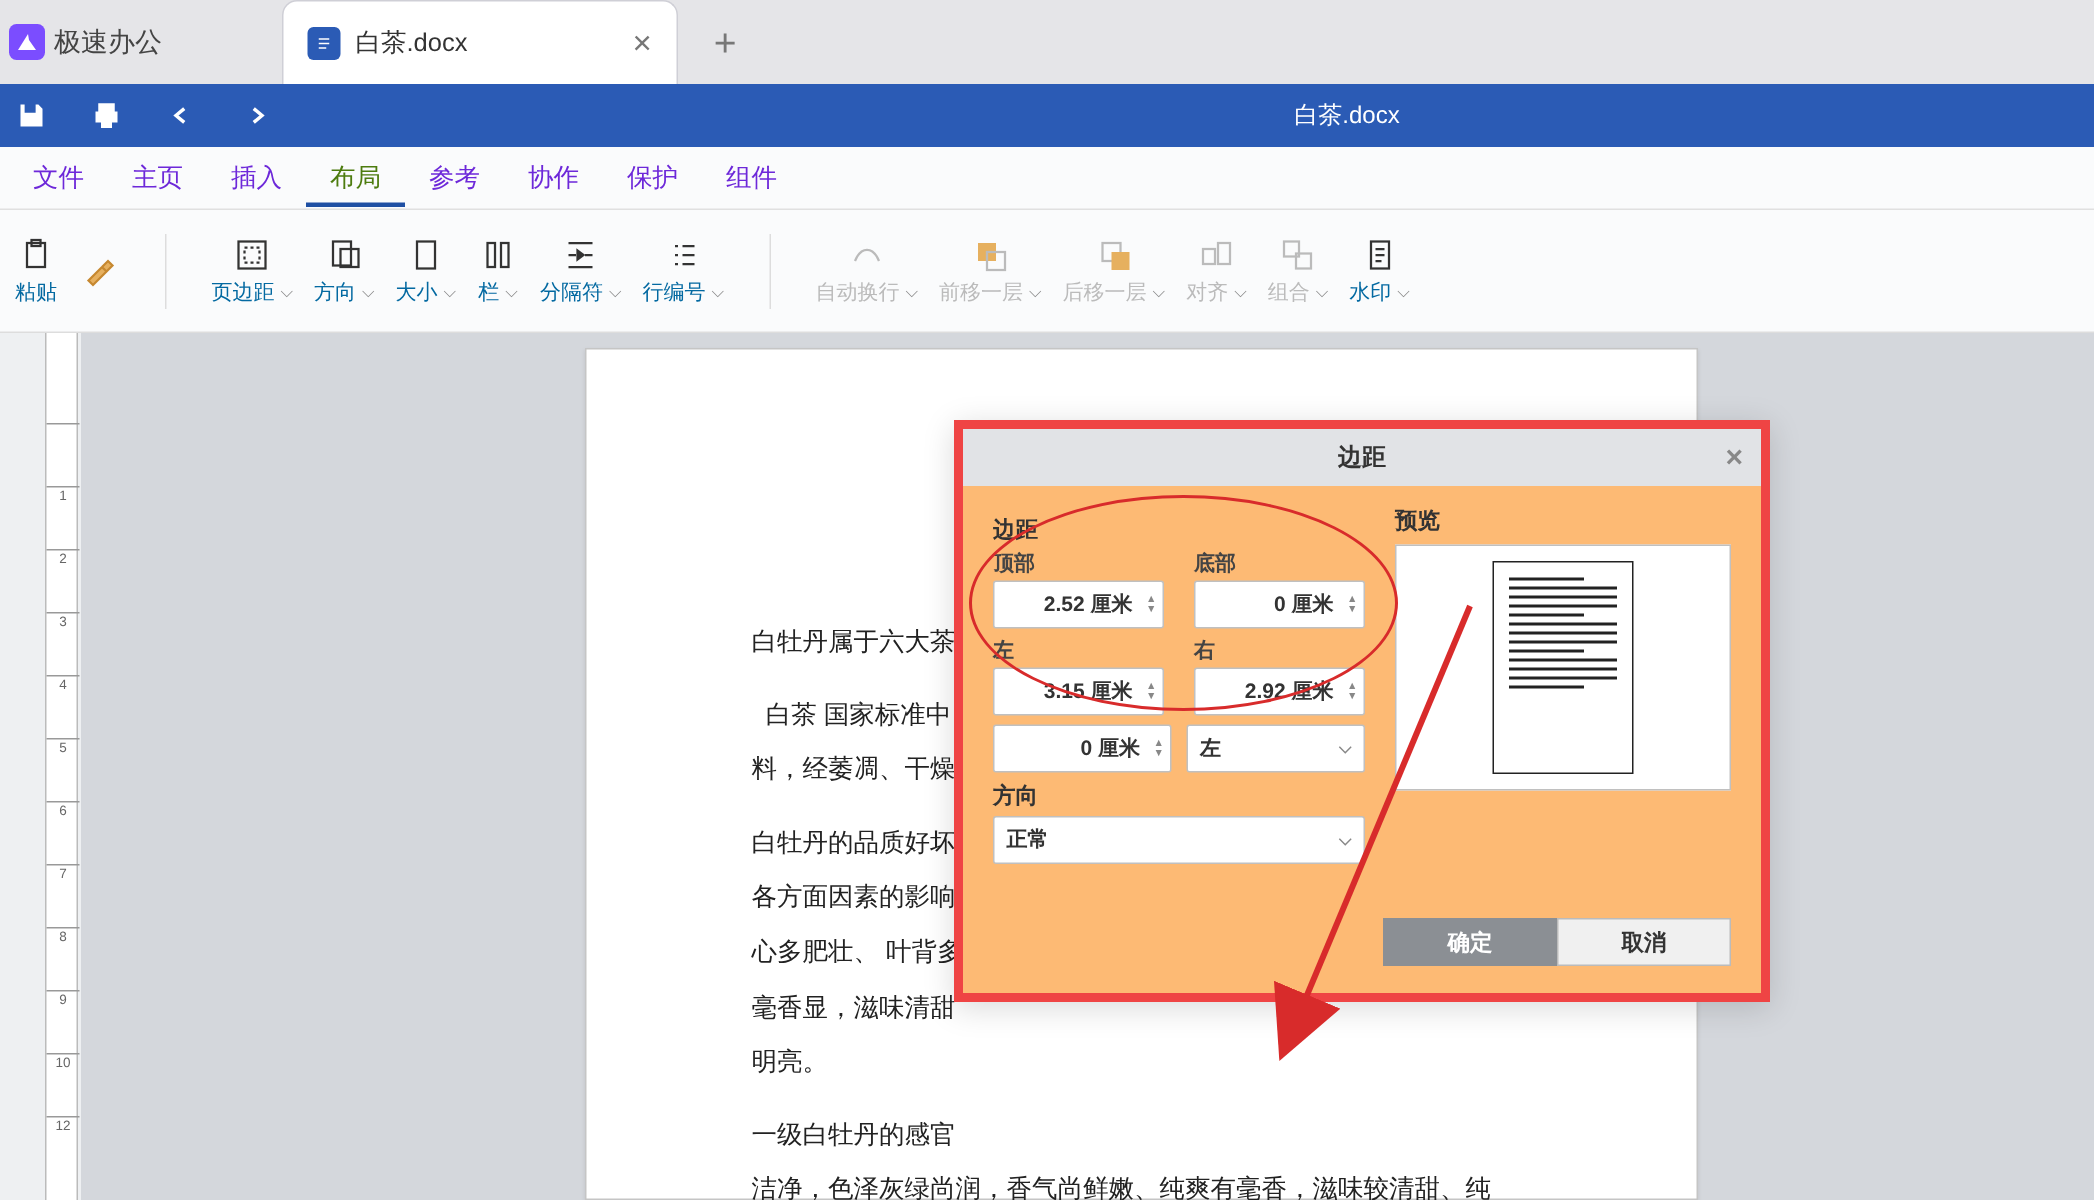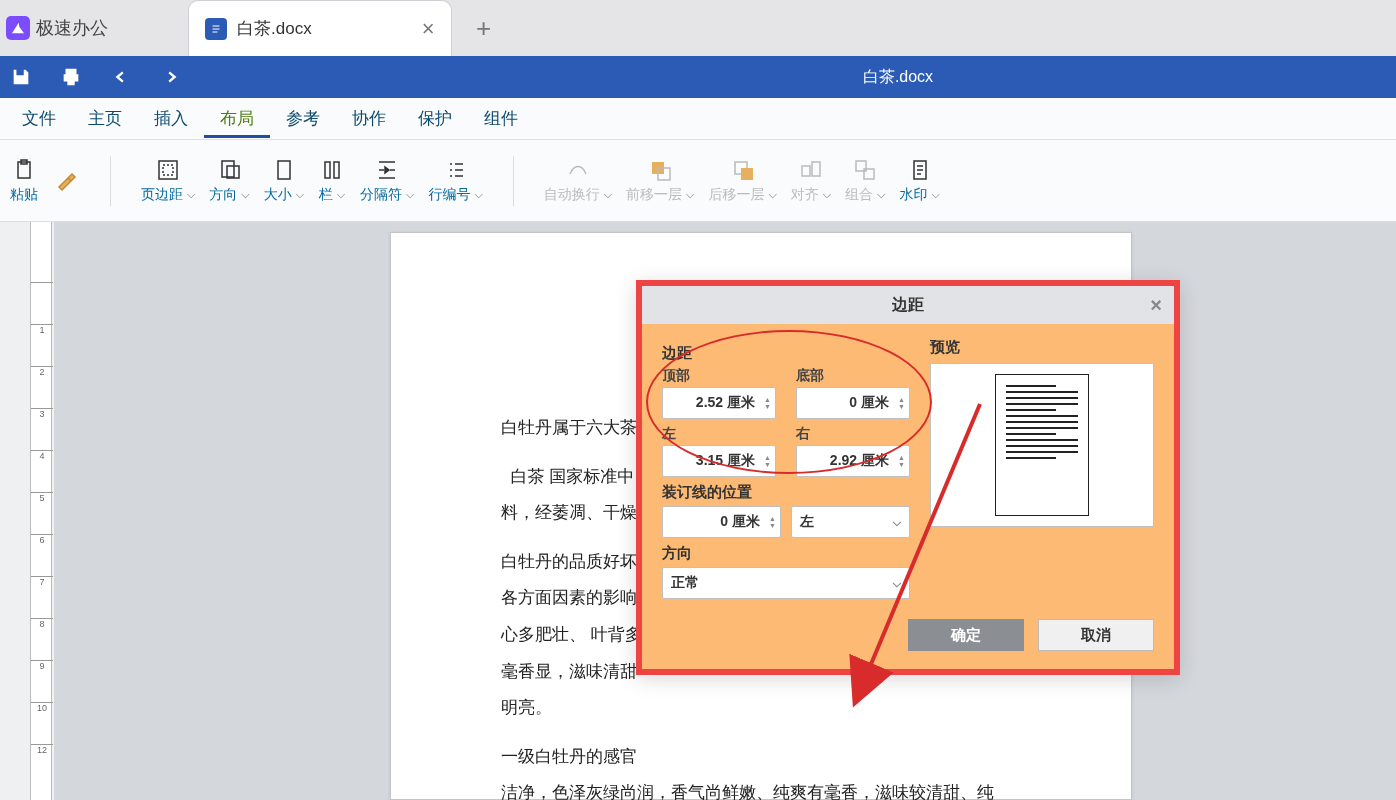--- a/index.html
+++ b/index.html
@@ -19,21 +19,21 @@
   .newtab { width: 44px; height: 44px; display: flex; align-items: center; justify-content: center; font-size: 26px; color: #777; margin-left: 10px; }
 
   
   .bluebar { height: 42px; background: #2b5bb5; display: flex; align-items: center; padding: 0 10px; gap: 28px; position: relative; justify-content: flex-start; }
   .bluebar .qat-btn { color: #fff; display:flex; align-items:center; }
   .bluebar svg { width: 22px; height: 22px; fill: #fff; }
   .bluebar .doc-title { color:#fff; font-size:16px; position:absolute; left:50%; transform:translateX(-50%); margin-left:200px; }
 
   
   .menubar { height: 42px; background: #fafbfc; display: flex; align-items: center; padding: 0 6px; gap: 0; border-bottom: 1px solid #e0e0e0; }
-  .menu-item { font-size: 17px; color: #0c4a6e; padding: 8px 16px; }
+  .menu-item { font-size: 17px; color: #6d28d9; padding: 8px 16px; }
   .menu-item.active { color: #4d7c0f; border-bottom: 3px solid #1e4fa3; padding-bottom: 5px; }
 
   
   .ribbon { height: 82px; background: #fafbfc; display: flex; align-items: center; padding: 0 10px; gap: 30px; border-bottom: 1px solid #ddd; }
   .rgroup { display: flex; align-items: center; gap: 14px; }
   .rbtn { display: flex; flex-direction: column; align-items: center; gap: 4px; color: #0369a1; }
   .rbtn .ico { width: 28px; height: 24px; display:flex; align-items:center; justify-content:center; }
   .rbtn .ico svg { width: 26px; height: 24px; stroke: #333; fill:none; stroke-width:1.5; }
   .rbtn.dis .ico svg { stroke: #bbb; }
   .rbtn.dis { color: #bbb; }
@@ -68,21 +68,21 @@
   .half .spin { flex:1; }
   .half .sel { flex:1; }
 
   .dlg-right { width:224px; }
   .preview-lbl { font-size:15px; color:#333; margin-bottom:6px; }
   .preview-box { width:224px; height:164px; border:1px solid #c0c0c0; background:#fff; display:flex; align-items:center; justify-content:center; }
   .preview-page { width:94px; height:142px; border:1.5px solid #222; padding:10px 10px; display:flex; flex-direction:column; gap:4px; }
   .preview-page .ln { height:2px; background:#222; }
   .preview-page .ln.s { width:70%; }
 
-  .dlg-btns { display:flex; justify-content:flex-end; gap:14px; padding:0 20px 18px 0; }
+  .dlg-btns { display:flex; justify-content:flex-end; padding:0 20px 18px 0;margin-top:16px; }
   .btn { width:116px; height:32px; font-size:15px; display:flex; align-items:center; justify-content:center; border:1px solid #bbb; background:#f0f0f0; color:#333; }
   .btn.primary { background:#8b8f94; color:#fff; border-color:#8b8f94; }
 
   
   .anno-ellipse { position:absolute; left:646px; top:330px; width:286px; height:144px; border:2px solid #d82b2b; border-radius:50%; pointer-events:none; z-index:200; }
   .anno-arrow { position:absolute; left:810px; top:394px; z-index:201; pointer-events:none; }
 </style>
 </head>
 <body>
 
@@ -339,21 +339,20 @@
         </div>
         <div class="field">
           <span class="field-label">右</span>
           <div class="spin">
               <span>2.92 厘米</span>
               <span class="arrows">▲<br>▼</span>
             </div>
         </div>
       </div>
 
-      <div class="sec-title">装订线的位置</div>
       <div class="half">
         <div class="spin">
             <span>0 厘米</span>
             <span class="arrows">▲<br>▼</span>
           </div>
         <div class="sel">
             <span>左</span>
           </div>
       </div>
 

